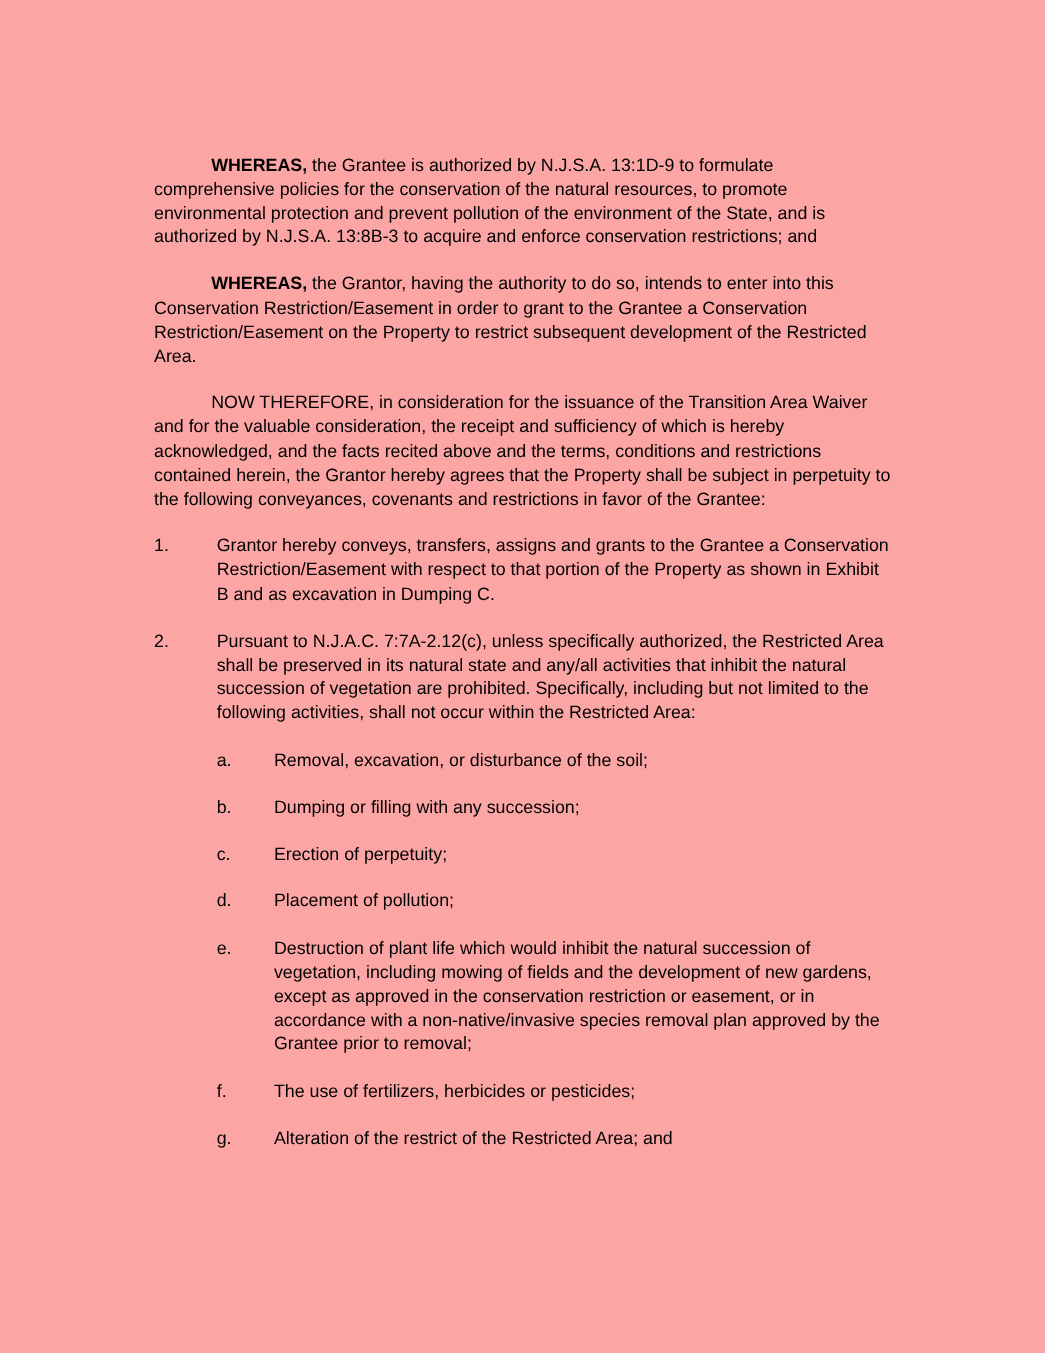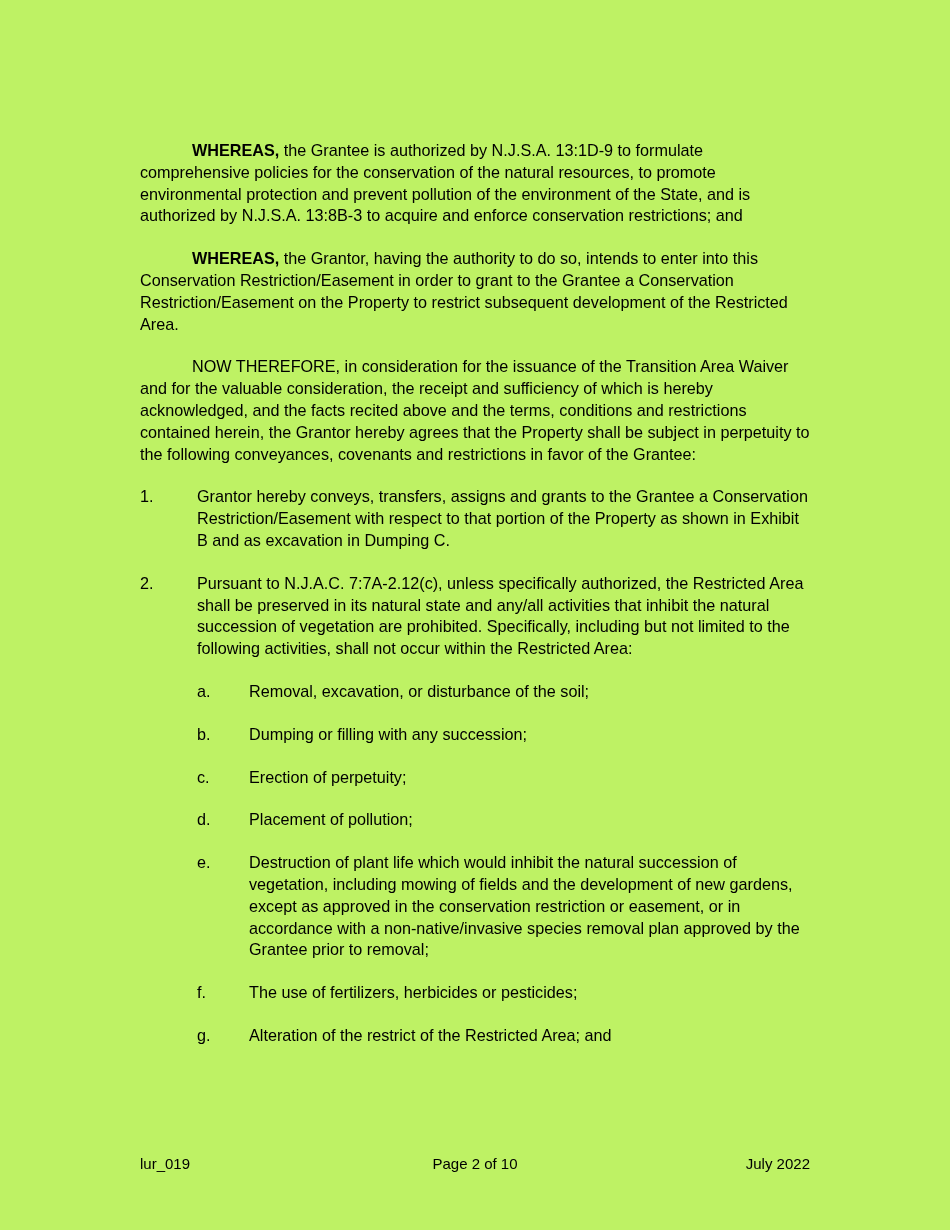--- a/index.html
+++ b/index.html
@@ -8,21 +8,21 @@
     background: #ffffff;
   }
   body {
     font-family: "Liberation Sans", sans-serif;
     color: #000000;
   }
   .page {
     position: relative;
     width: 950px;
     height: 1230px;
-    background: #bef264;
+    background: #fca5a5;
     box-sizing: border-box;
     padding: 140px 140px 60px 140px;
     overflow: hidden;
   }
   .body-text {
     font-size: 16.2px;
     line-height: 21.8px;
     text-align: left;
   }
   p.para {
@@ -160,19 +160,14 @@
 
       <div class="letteritem">
         <div class="marker">g.</div>
         <div class="content">Alteration of the restrict of the Restricted Area; and</div>
       </div>
 
     </div>
 
   </div>
 
-  <div class="footer">
-    <div class="left">lur_019</div>
-    <div class="center">Page 2 of 10</div>
-    <div class="right">July 2022</div>
-  </div>
 
 </div>
 
 </body></html>

